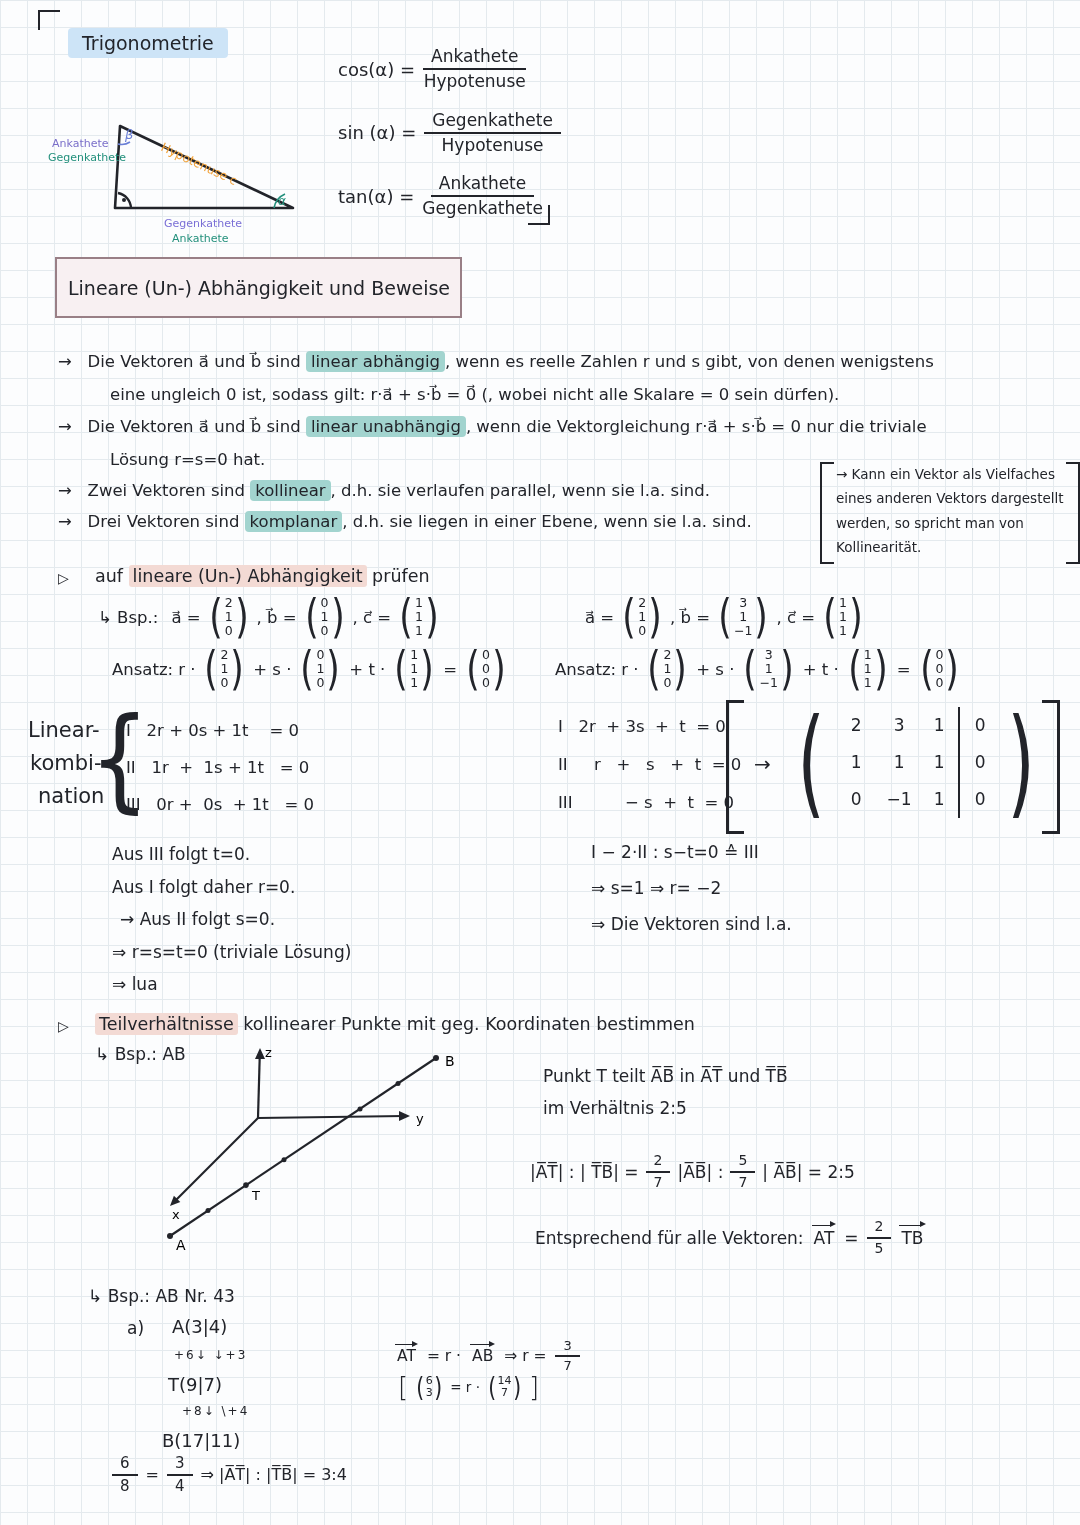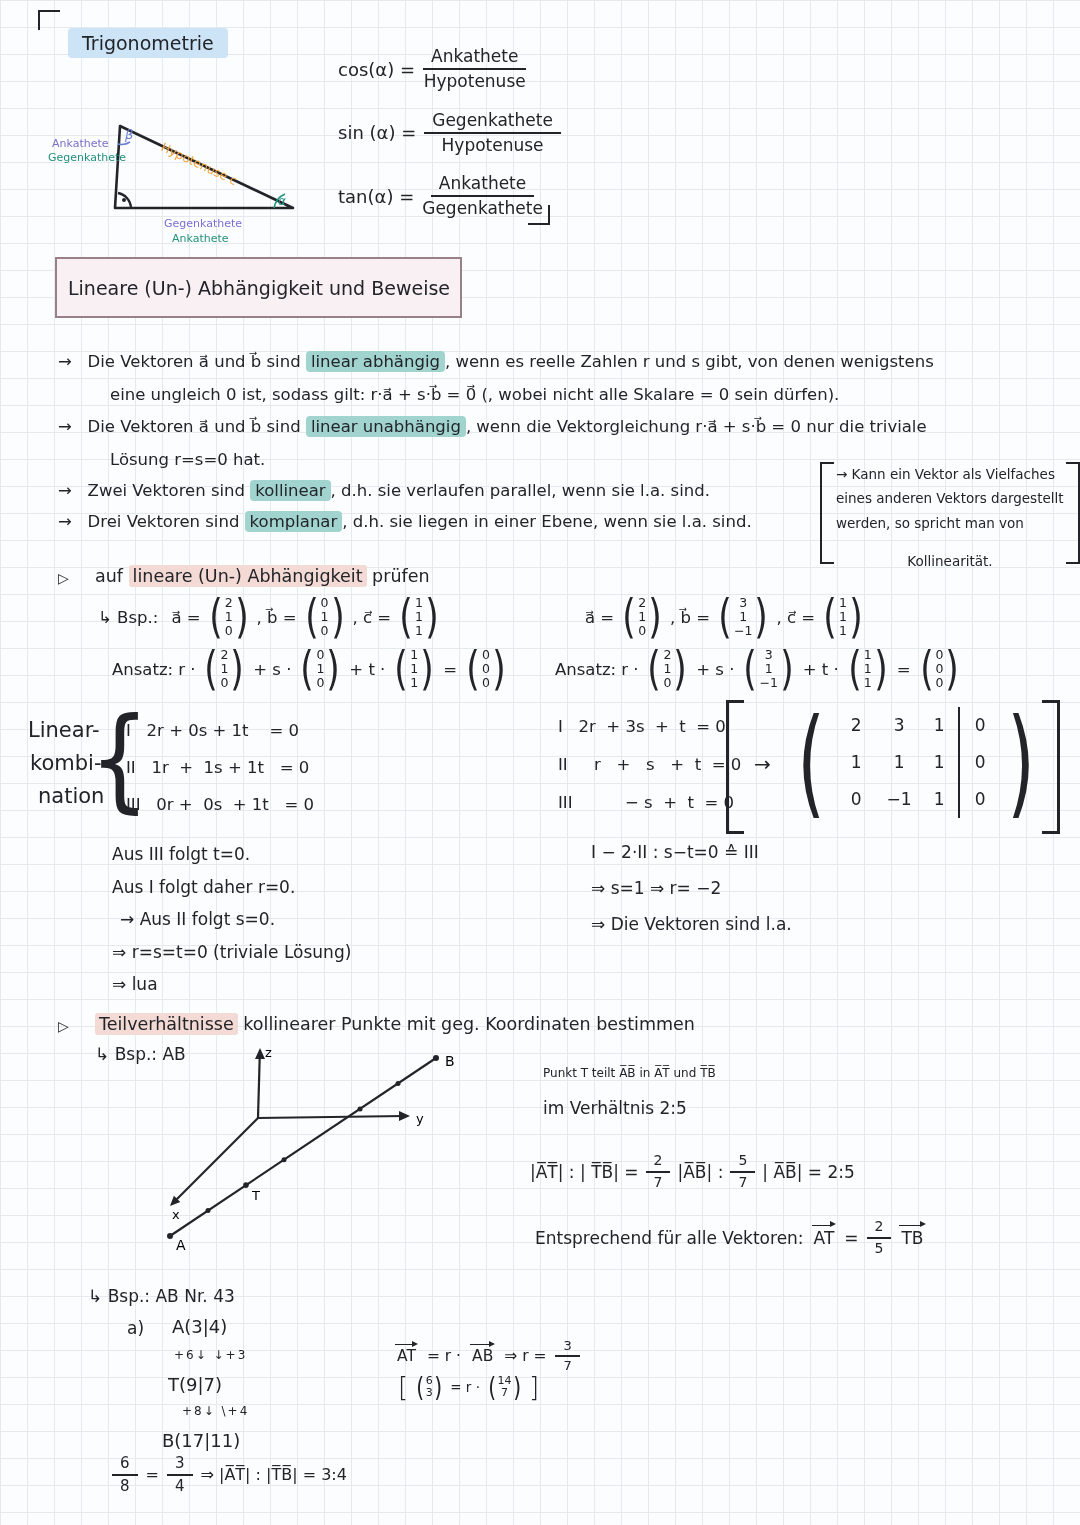--- a/index.html
+++ b/index.html
@@ -149,21 +149,21 @@
     <span>Zwei Vektoren sind</span>
     <span class="hl-teal">kollinear</span><span>, d.h. sie verlaufen parallel, wenn sie  l.a. sind.</span>
   </div>
 
   <div class="snwrap" style="left:836px;top:462px;width:228px;height:102px;font-size:13.5px;line-height:1.8;">
     <div class="snb l"></div>
     <div class="snb r"></div>
     <div class="line">→ Kann ein Vektor als Vielfaches</div>
     <div class="line">eines anderen Vektors dargestellt</div>
     <div class="line">werden, so spricht man von</div>
-    <div class="line" style="text-align:center;margin-top:14px;">Kollinearität.</div>
+    <div class="line" style="text-align:left;">Kollinearität.</div>
   </div>
 
   <div class="abs" style="left:58px;top:570px;font-size:14px;">
     <span>▷</span>
   </div>
   <div class="abs line" style="left:95px;top:566px;font-size:17.5px;">
     <span>auf</span>
     <span class="hl-pink">lineare (Un-) Abhängigkeit</span>
     <span>prüfen</span>
   </div>
@@ -403,21 +403,21 @@
     <circle cx="258" cy="41.4" r="2.5" fill="#22242a"></circle>
     <circle cx="296" cy="16" r="3" fill="#22242a"></circle>
     <text x="125" y="15" font-size="13">z</text>
     <text x="276" y="81" font-size="13">y</text>
     <text x="32" y="177" font-size="13">x</text>
     <text x="36" y="208" font-size="14">A</text>
     <text x="305" y="24" font-size="14">B</text>
     <text x="112" y="158" font-size="13">T</text>
   </svg>
 
-  <div class="abs line" style="left:543px;top:1066px;font-size:12px;">
+  <div class="abs line" style="left:543px;top:1066px;font-size:17px;">
     <span>Punkt T  teilt  A̅B̅   in   A̅T̅  und   T̅B̅</span>
   </div>
   <div class="abs line" style="left:543px;top:1098px;font-size:17px;">
     <span>im   Verhältnis  2:5</span>
   </div>
   <div class="abs flexrow" style="left:530px;top:1152px;font-size:17px;gap:7px;">
     <span>|A̅T̅| :   | T̅B̅|  =</span>
     <span class="frac" style="font-size:14px;">
         <span class="num">2</span>
         <span class="den">7</span>

